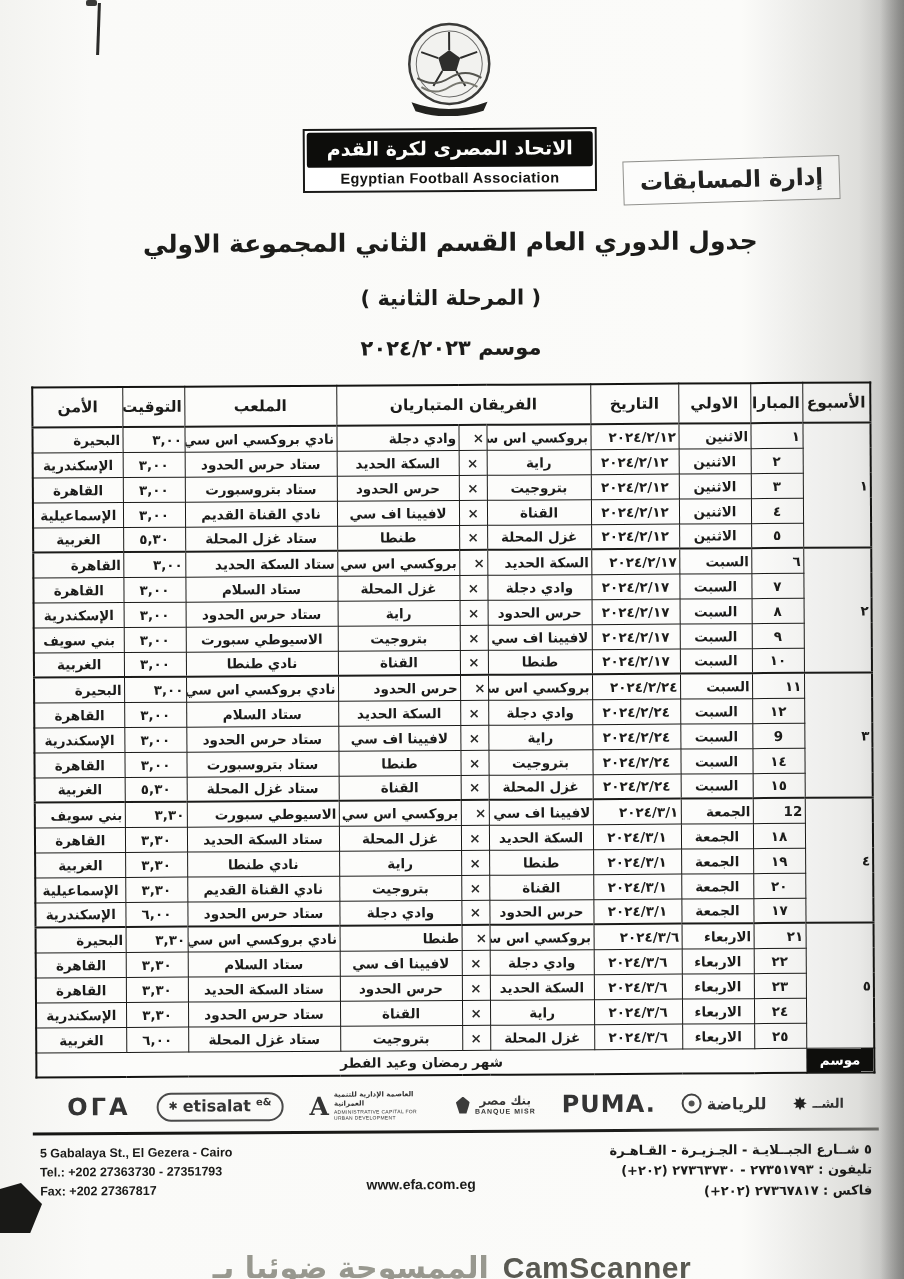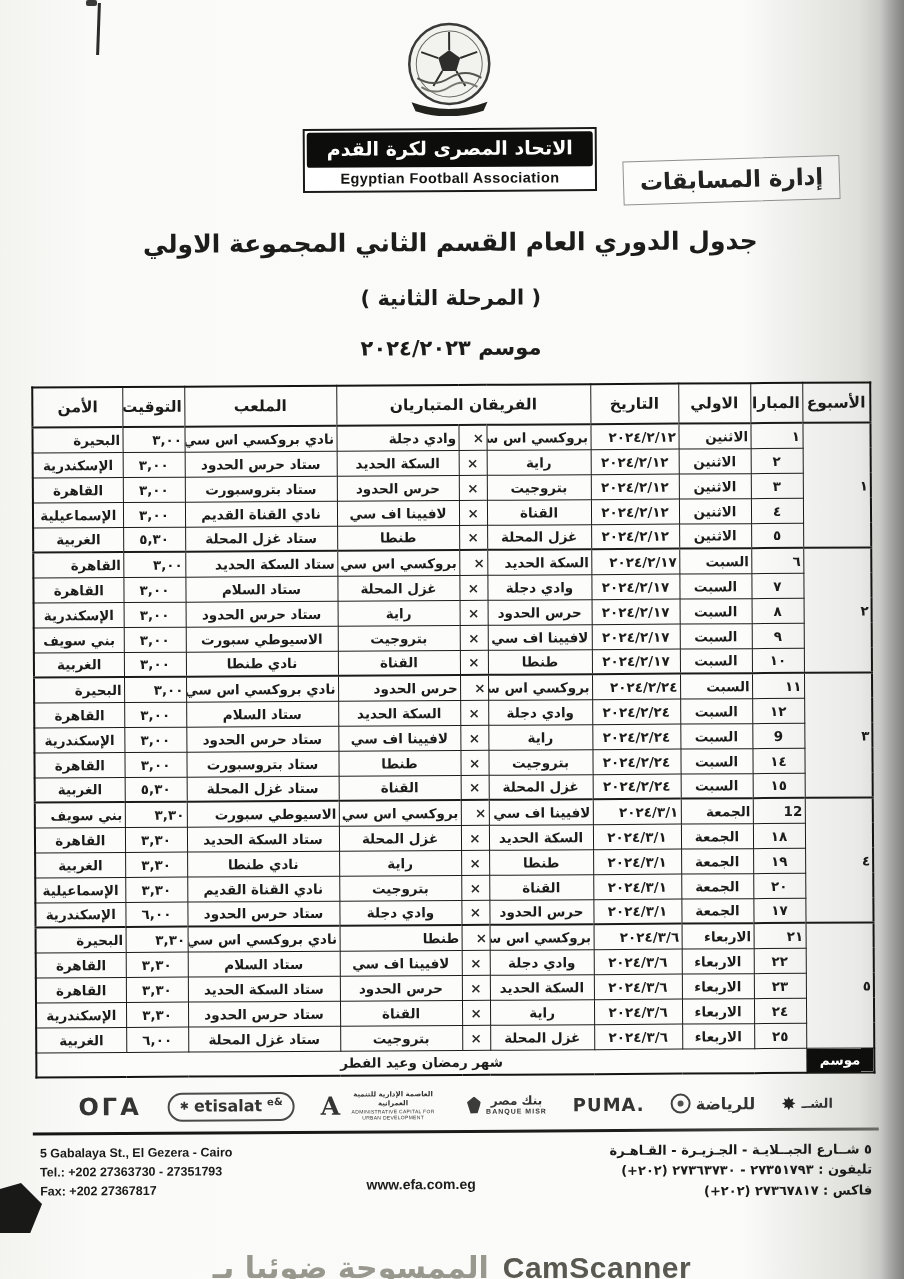--- a/index.html
+++ b/index.html
@@ -50,28 +50,28 @@
   td.stop-cell { background:#0e0e0c; color:#ffffff; font-size:15px; font-weight:800; height:31px; }
   td.stop-text { font-size:20px; font-weight:800; height:31px; }
 
   .sponsors { margin-top:14px; display:flex; align-items:center; justify-content:center; gap:26px;
     filter:grayscale(1); opacity:.92; direction:ltr; }
   .sp { display:flex; align-items:center; gap:5px; color:#242422; }
   .ofa-text { font-weight:900; font-size:24px; letter-spacing:3px; }
   .sp-etisalat { border:2px solid #3c3c3a; border-radius:16px; padding:2px 10px 4px; }
   .et-mark { font-size:11px; } .et-label { font-size:16px; font-weight:700; } .et-sub { font-size:10px; font-weight:800; align-self:flex-start; }
   .acud-big { font-family:"DejaVu Serif", serif; font-size:25px; font-weight:900; }
-  .acud-lines { width:96px; text-align:center; line-height:1.25; }
+  .acud-lines { width:96px; text-align:left; line-height:1.25; }
   .acud-l1 { display:block; font-size:7px; font-weight:700; direction:rtl; }
   .acud-l2 { display:block; font-size:5px; letter-spacing:.3px; font-family:"Liberation Sans", sans-serif; }
   .bm-icon { width:14px; height:17px; background:#2c2c2a; clip-path:polygon(50% 0,100% 35%,75% 100%,25% 100%,0 35%); }
   .bm-lines { text-align:center; line-height:1.1; }
   .bm-ar { display:block; font-size:12px; font-weight:800; direction:rtl; }
   .bm-en { display:block; font-size:7px; font-weight:700; letter-spacing:1px; font-family:"Liberation Sans", sans-serif; }
-  .puma-text { font-weight:900; font-size:18px; letter-spacing:1px; }
+  .puma-text { font-weight:900; font-size:24px; letter-spacing:1px; }
   .min-icon { width:20px; height:20px; border:2px solid #333331; border-radius:50%; position:relative; }
   .min-icon::after { content:""; position:absolute; inset:5px; background:#444442; border-radius:50%; }
   .min-label { font-size:16px; font-weight:800; direction:rtl; }
   .partial-mark { font-size:18px; color:#111; } .partial-label { font-size:13px; font-weight:700; direction:rtl; }
 
   .rule { width:846px; height:2.5px; margin:10px auto 0;
     background:linear-gradient(to right,#151513 0%,#1d1d1b 70%,#6a6a66 100%); }
 
   .address { width:832px; margin:9px auto 0; display:flex; justify-content:space-between; align-items:flex-start; }
   .addr-en { font-family:"Liberation Sans", sans-serif; font-size:12.5px; font-weight:700; line-height:1.55; color:#1a1a18; }

